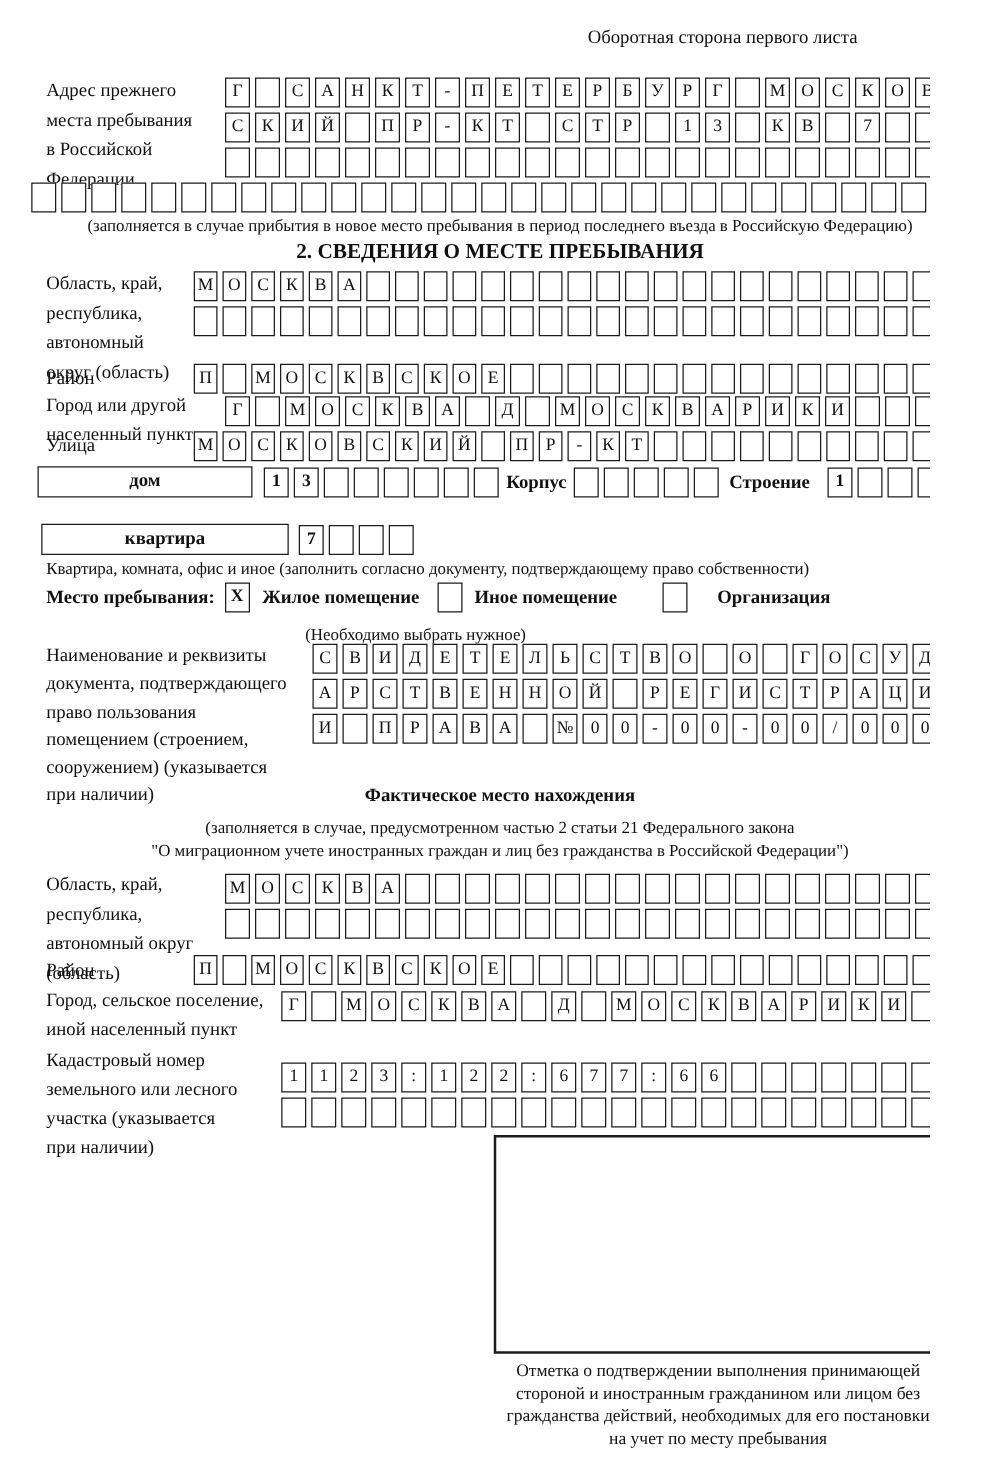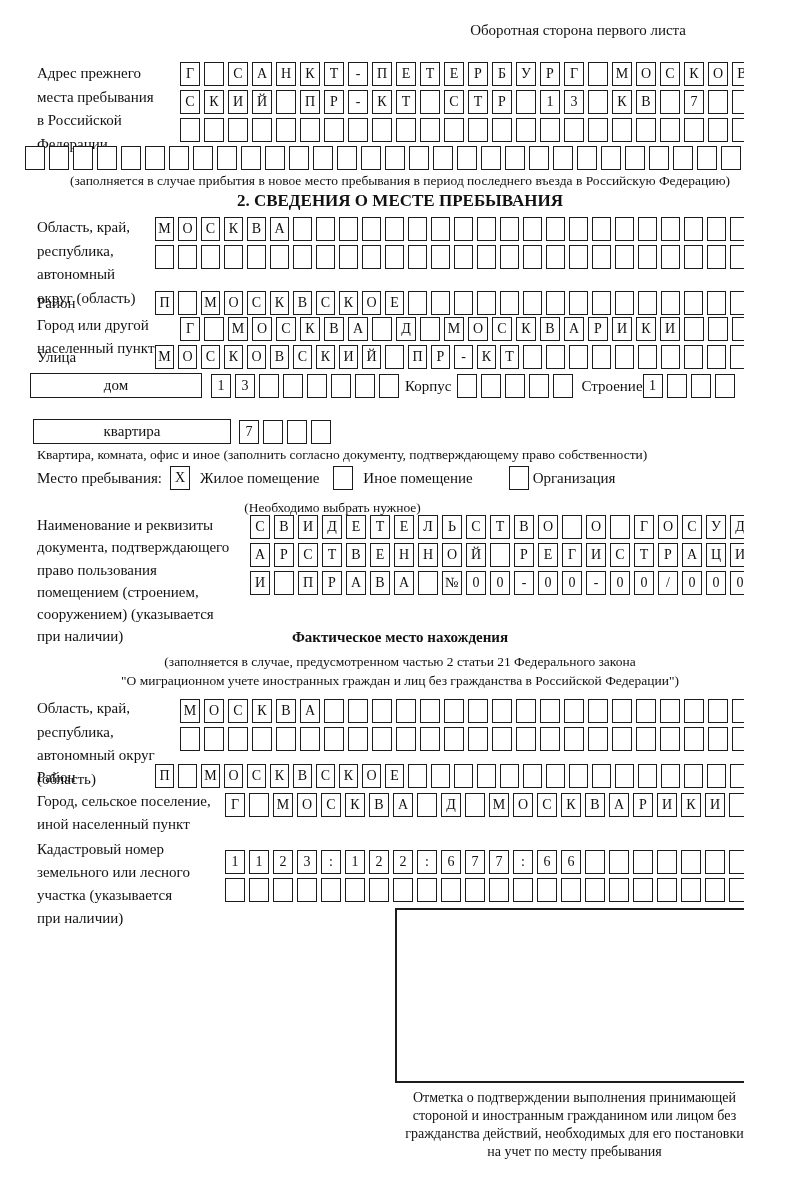--- a/index.html
+++ b/index.html
@@ -18,21 +18,21 @@
   .cell{
     box-sizing:border-box;flex:0 0 auto;width:20px;height:24px;margin-right:4px;
     border:1.6px solid #1c1c1c;font-size:14px;line-height:21px;text-align:center;
     background:#fff;
   }
   .sm .cell{width:19px;}
   .label-box{
     box-sizing:border-box;border:1.6px solid #1c1c1c;height:25px;
     font-size:15px;line-height:22px;text-align:center;background:#fff;
   }
-  .inline-row{display:flex;align-items:flex-start;}
+  .inline-row{display:flex;align-items:flex-start;font-weight:bold;}
   .inline-lbl{font-size:15px;line-height:24px;white-space:nowrap;}
   .stamp-box{box-sizing:border-box;border:2px solid #1c1c1c;background:#fff;}
   .cap{font-size:14px;line-height:18px;text-align:center;}
   .note-lines div{line-height:18.5px;}
 </style>
 </head>
 <body>
 
 <div class="page">
 
@@ -325,21 +325,21 @@
         <div class="cell"></div>
       </div>
     <div class="inline-lbl" style="margin-left:2px;margin-right:6px;">Корпус</div>
     <div class="row">
         <div class="cell"></div>
         <div class="cell"></div>
         <div class="cell"></div>
         <div class="cell"></div>
         <div class="cell"></div>
       </div>
-    <div class="inline-lbl" style="margin-left:4px;margin-right:0;">Строение</div>
+    <div class="inline-lbl" style="margin-left:4px;margin-right:14px;">Строение</div>
     <div class="row">
         <div class="cell">1</div>
         <div class="cell"></div>
         <div class="cell"></div>
         <div class="cell"></div>
       </div>
   </div>
 
   <div class="abs inline-row" style="left:33px;top:419px;align-items:center;">
     <div class="label-box" style="width:198px;">квартира</div>
@@ -352,21 +352,21 @@
   </div>
   <div class="abs note" style="left:37px;top:447px;">Квартира, комната, офис и иное (заполнить согласно документу, подтверждающему право собственности)</div>
 
   <div class="abs inline-row" style="left:37px;top:466px;align-items:center;">
     <div class="inline-lbl">Место пребывания:</div>
     <div class="cell" style="margin-left:8px;">X</div>
     <div class="inline-lbl" style="margin-left:6px;">Жилое помещение</div>
     <div class="cell" style="margin-left:14px;"></div>
     <div class="inline-lbl" style="margin-left:6px;">Иное помещение</div>
     <div class="cell" style="margin-left:36px;"></div>
-    <div class="inline-lbl" style="">Организация</div>
+    <div class="inline-lbl" style="margin-left:20px;">Организация</div>
   </div>
   <div class="abs note" style="left:145px;top:500px;width:375px;text-align:center;">(Необходимо выбрать нужное)</div>
 
   <div class="abs lbl" style="left:37px;top:514px;line-height:22.3px;">
       <div>Наименование и реквизиты</div>
       <div>документа, подтверждающего</div>
       <div>право пользования</div>
       <div>помещением (строением,</div>
       <div>сооружением) (указывается</div>
       <div>при наличии)</div>

